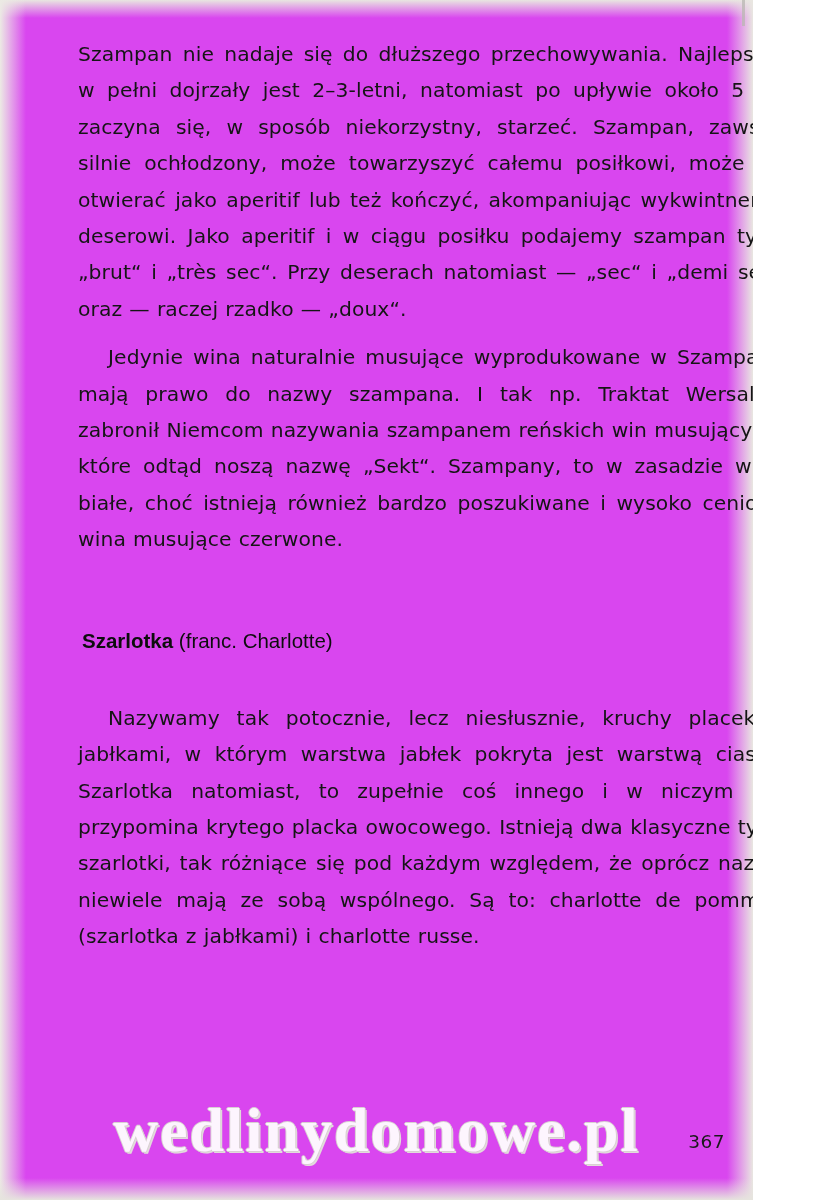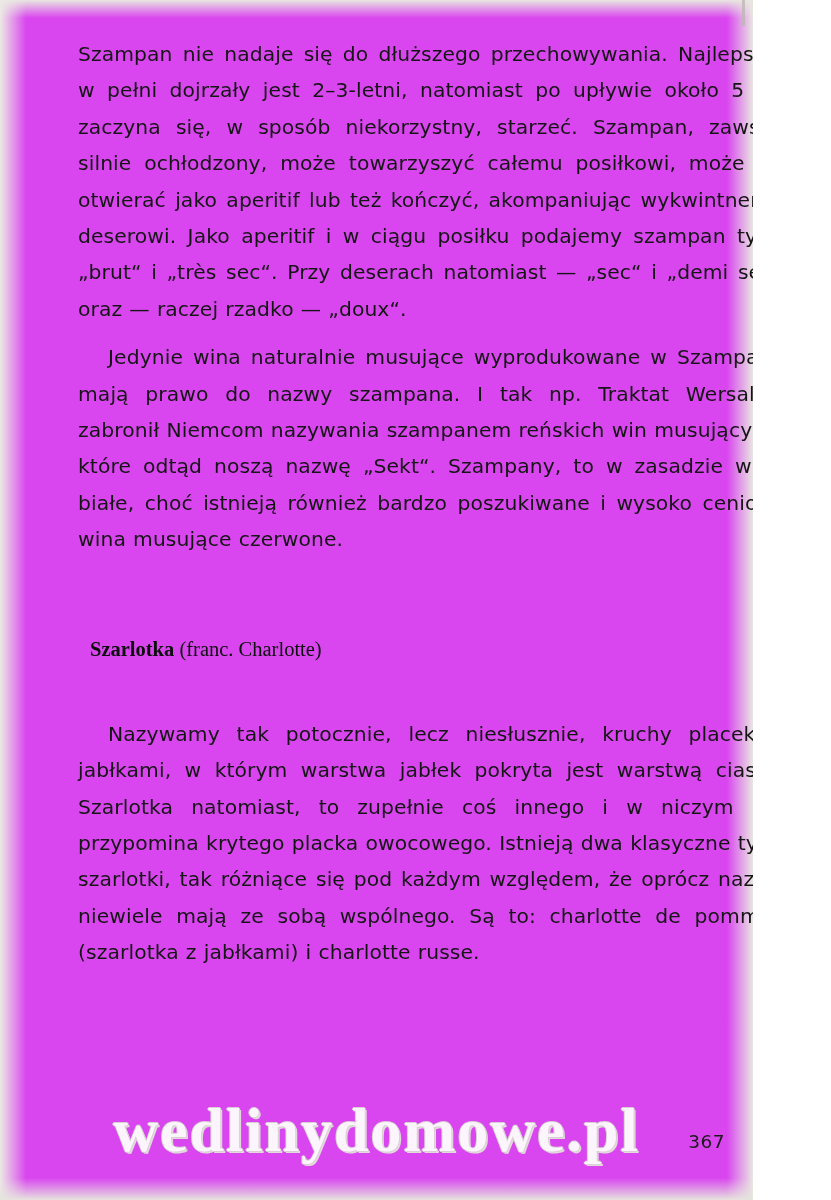--- a/index.html
+++ b/index.html
@@ -76,22 +76,22 @@
     -webkit-font-smoothing: none;
   }
   p.body-text.indent {
     text-indent: 30px;
   }
   p.body-text + p.body-text {
     margin-top: 12px;
   }
 
   .heading {
-    margin: 12px;
-    font-family: Liberation Serif, serif;
+    margin: 4px;
+    font-family: Liberation Sans, sans-serif;
     font-size: 20.5px;
     line-height: 30px;
     color: #0d0d0d;
   }
   .heading .term {
     font-weight: bold;
   }
   .heading .paren {
     font-weight: normal;
   }

